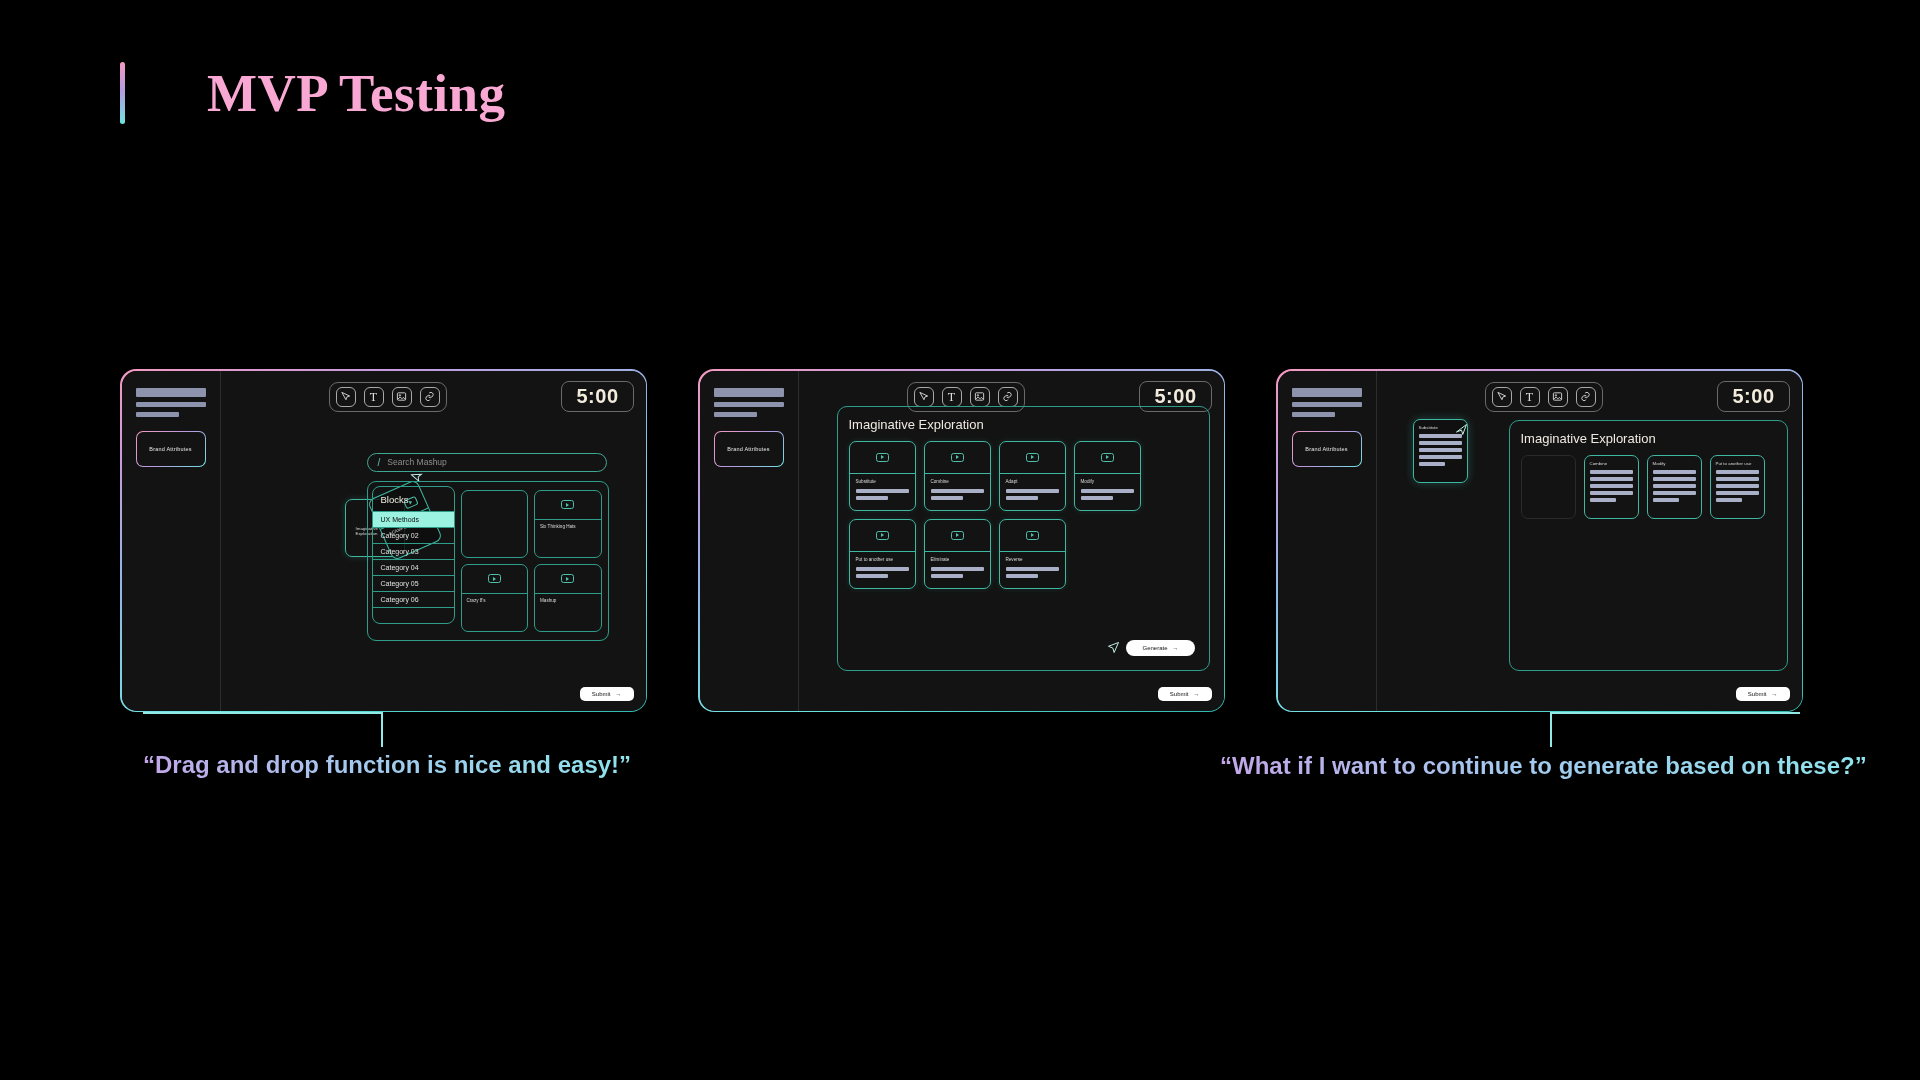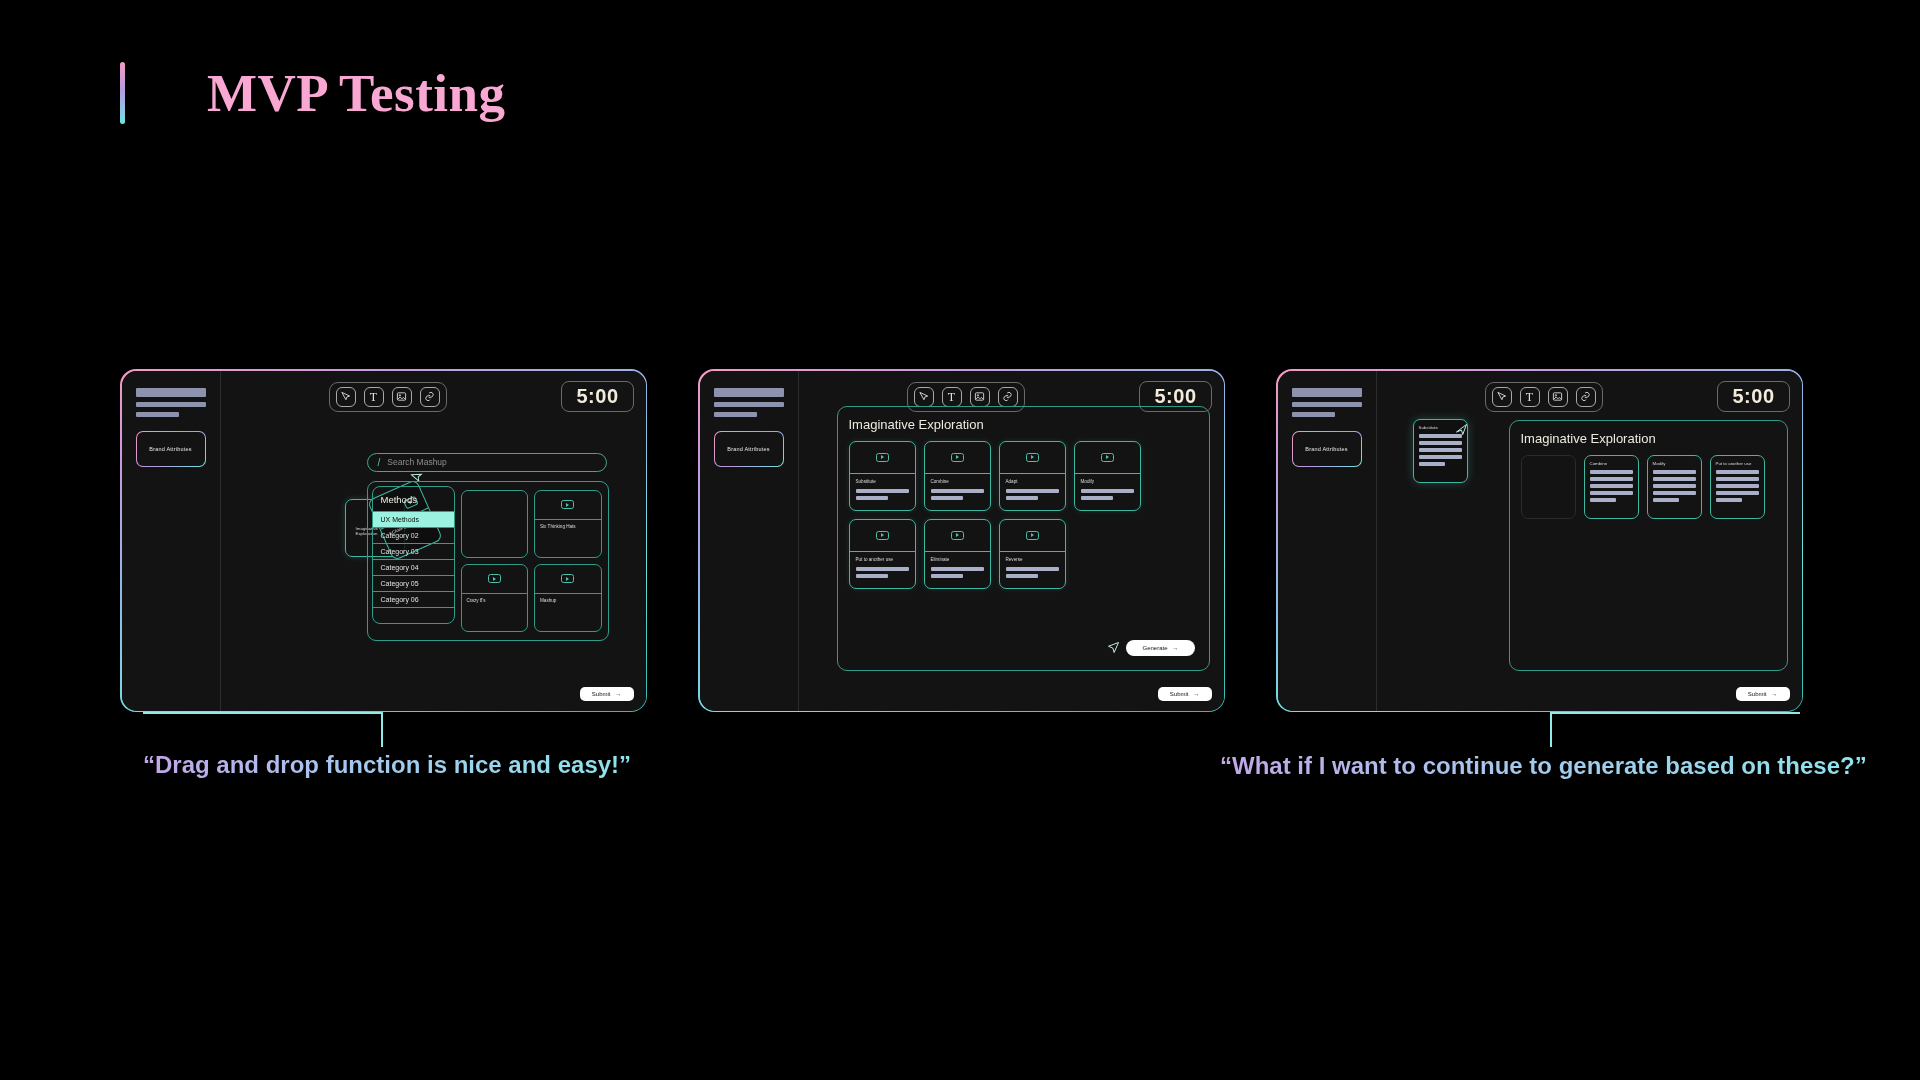--- a/index.html
+++ b/index.html
@@ -298,21 +298,21 @@
           <div class="cursor-arrow">
             <svg width="14" height="14" viewBox="0 0 24 24" fill="none" stroke="currentColor" stroke-width="1.6">
                   <path d="M4 4l16 6-7 2-2 7z"></path>
                 </svg>
           </div>
         </div>
       </div>
 
       <div class="blocks-shell">
         <div class="blocks-list">
-          <div class="blocks-title">Methods</div>
+          <div class="blocks-title">Blocks</div>
           <div class="blk-item active">UX Methods</div>
           <div class="blk-item">Category 02</div>
           <div class="blk-item">Category 03</div>
           <div class="blk-item">Category 04</div>
           <div class="blk-item">Category 05</div>
           <div class="blk-item">Category 06</div>
           <div class="blk-item blank"></div>
         </div>
         <div class="cards-area">
           <div class="mcard empty">

